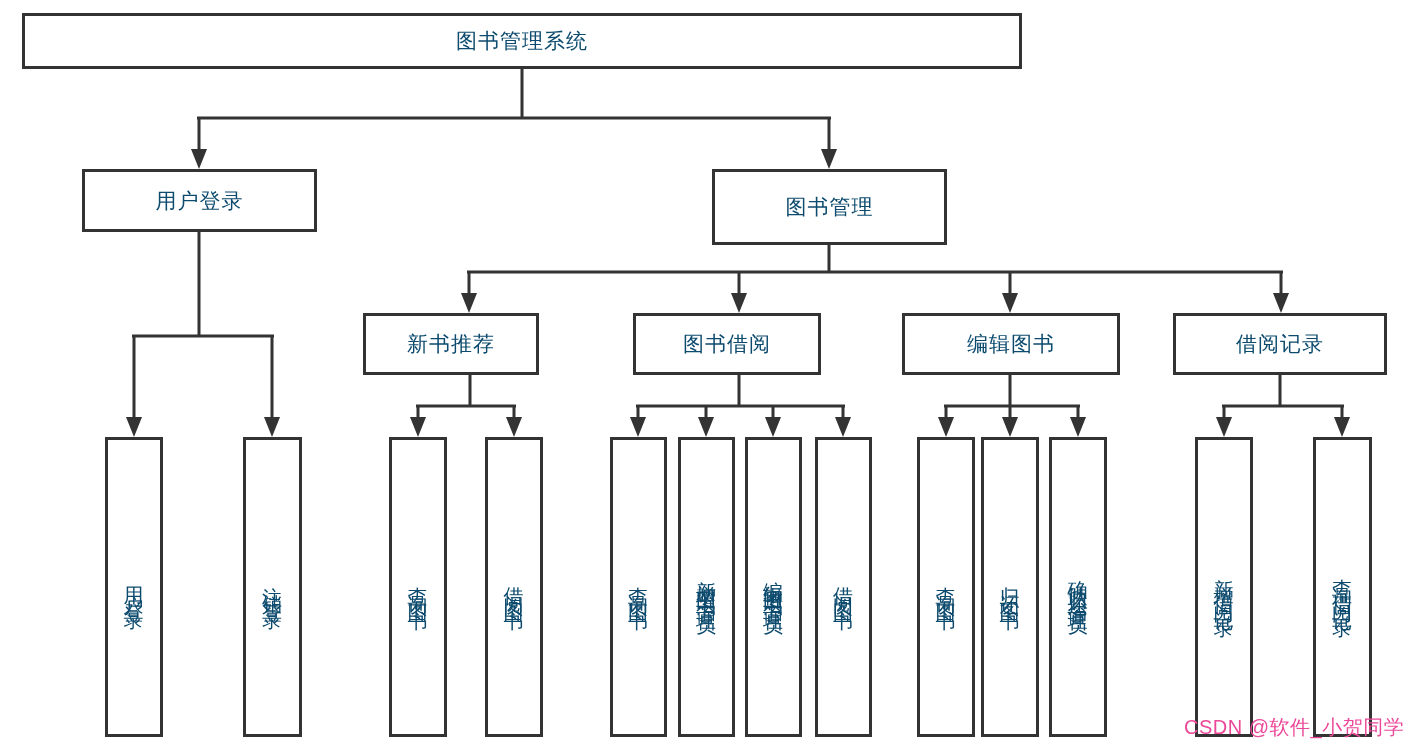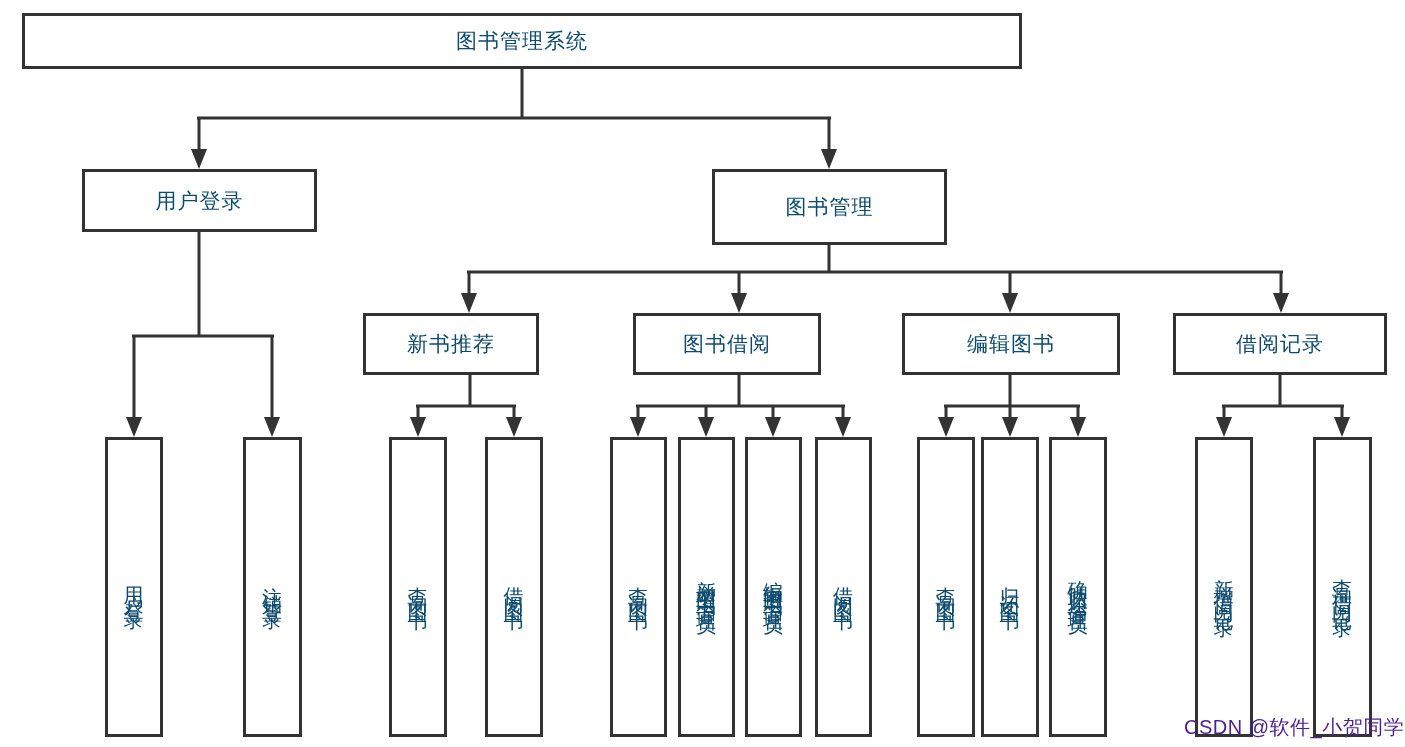--- a/index.html
+++ b/index.html
@@ -25,21 +25,21 @@
     writing-mode:vertical-rl;
     text-orientation:mixed;
     letter-spacing:8px;
     line-height:1.1;
     white-space:nowrap;
   }
   .watermark{
     position:absolute;
     left:1184px;top:714px;
     font-size:20px;
-    color:#4c1d95;
+    color:#ec4899;
     letter-spacing:0.5px;
     z-index:5;
     white-space:nowrap;
   }
 </style>
 </head>
 <body>
 
 <div class="canvas">
 

